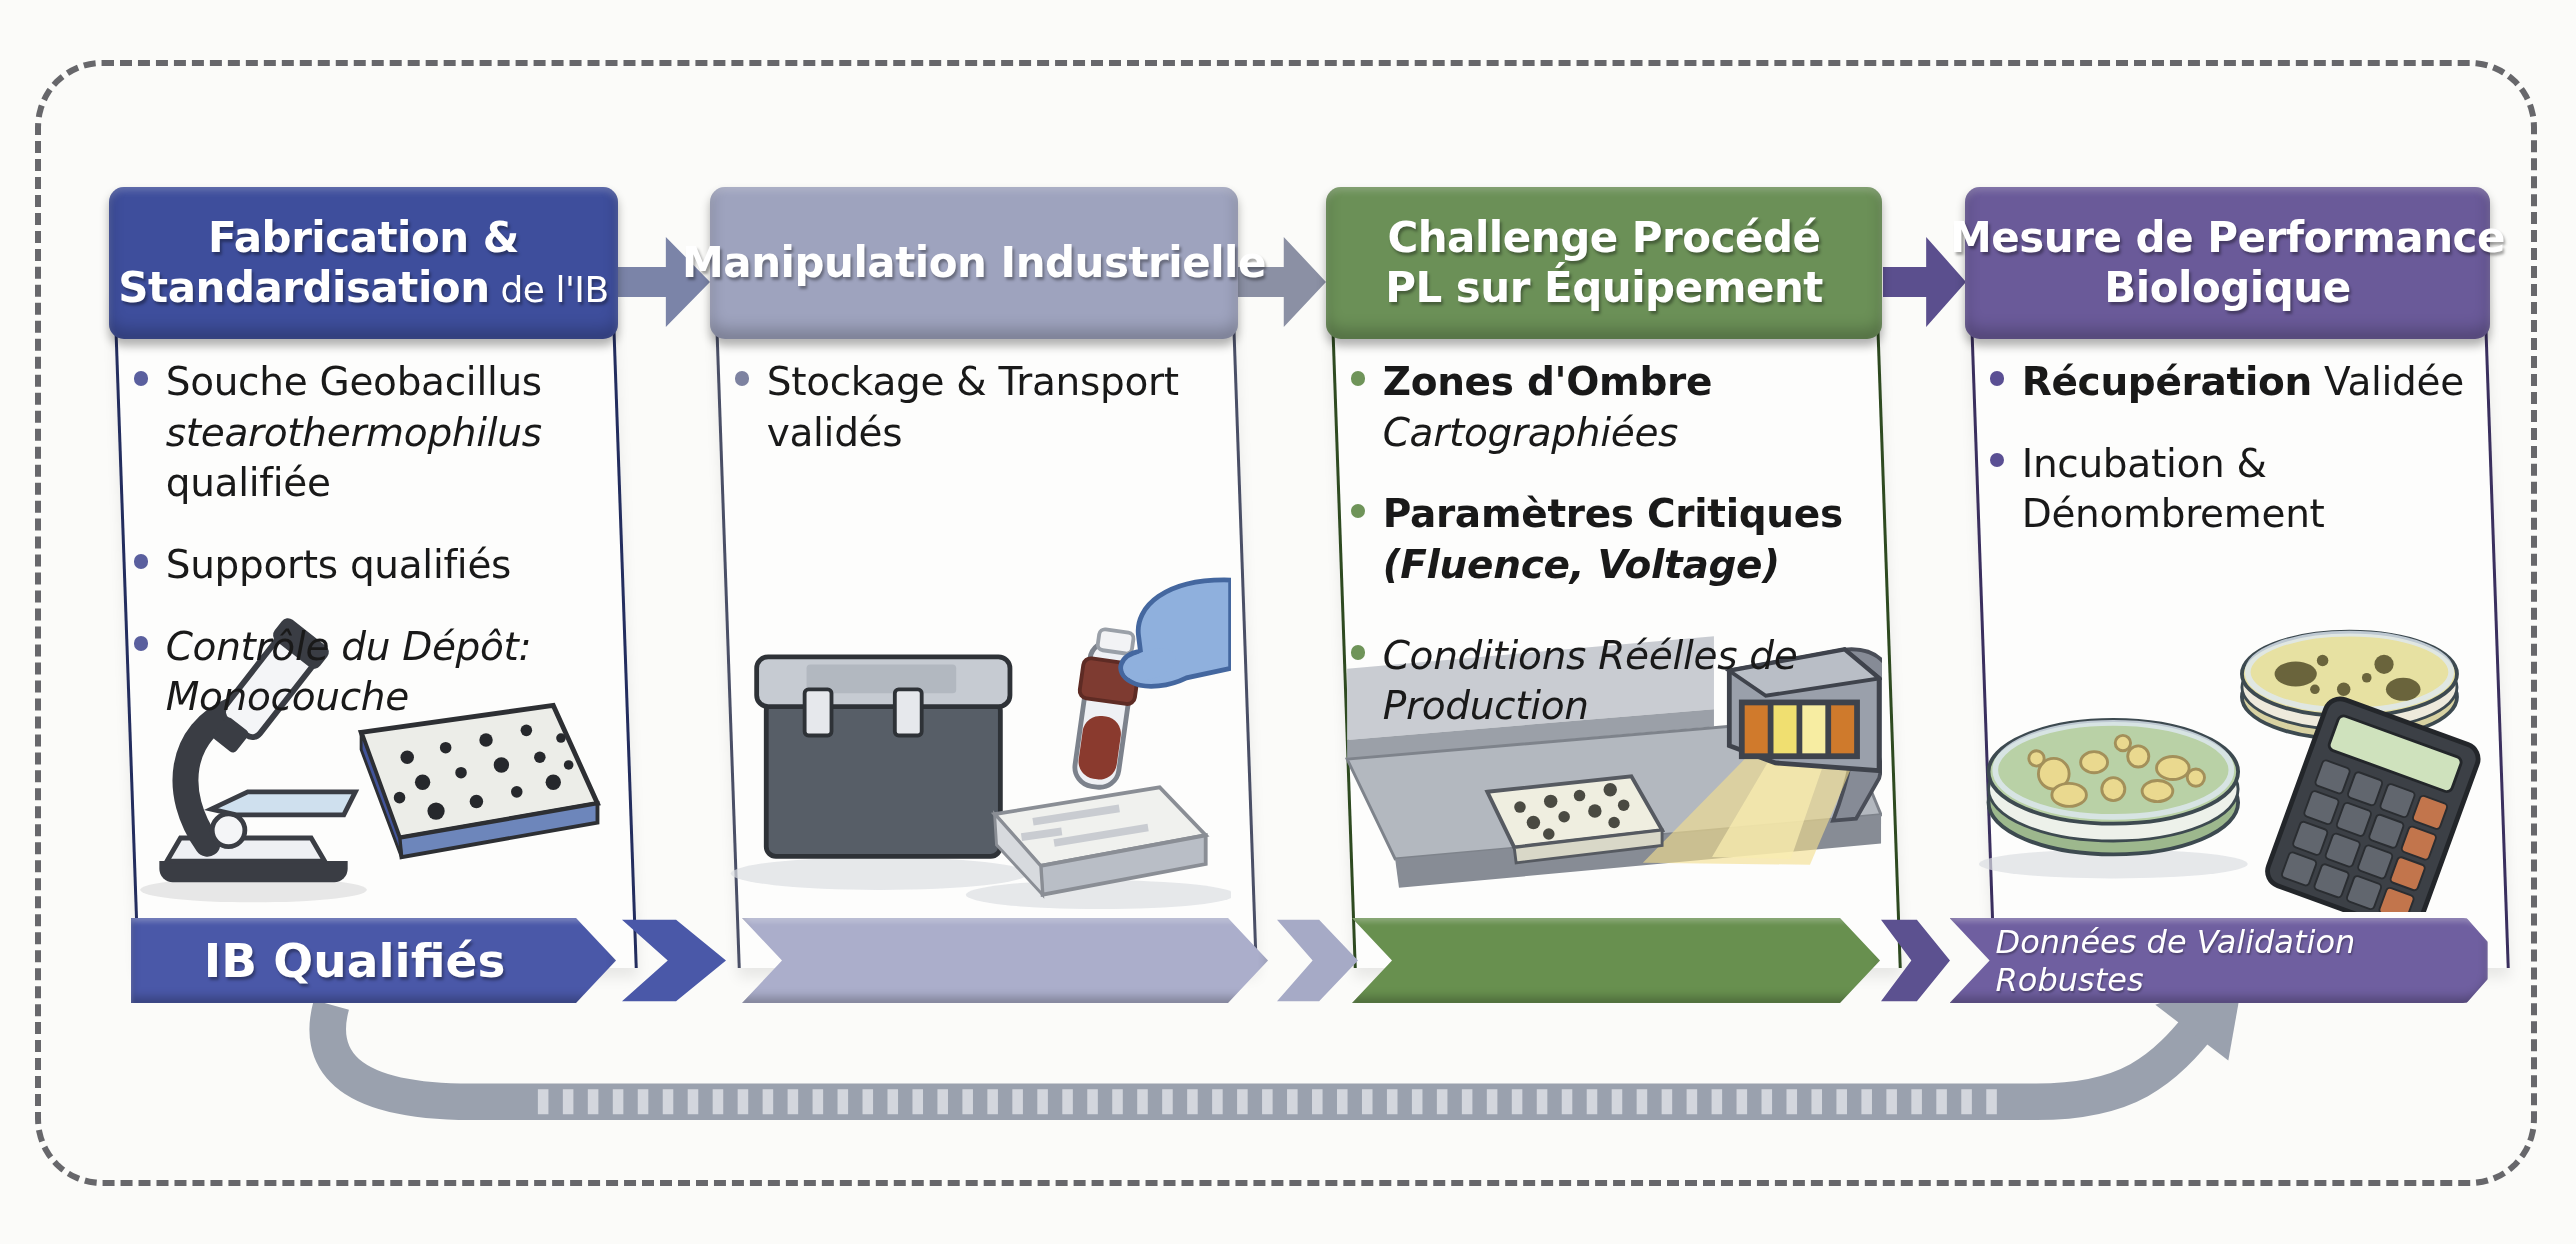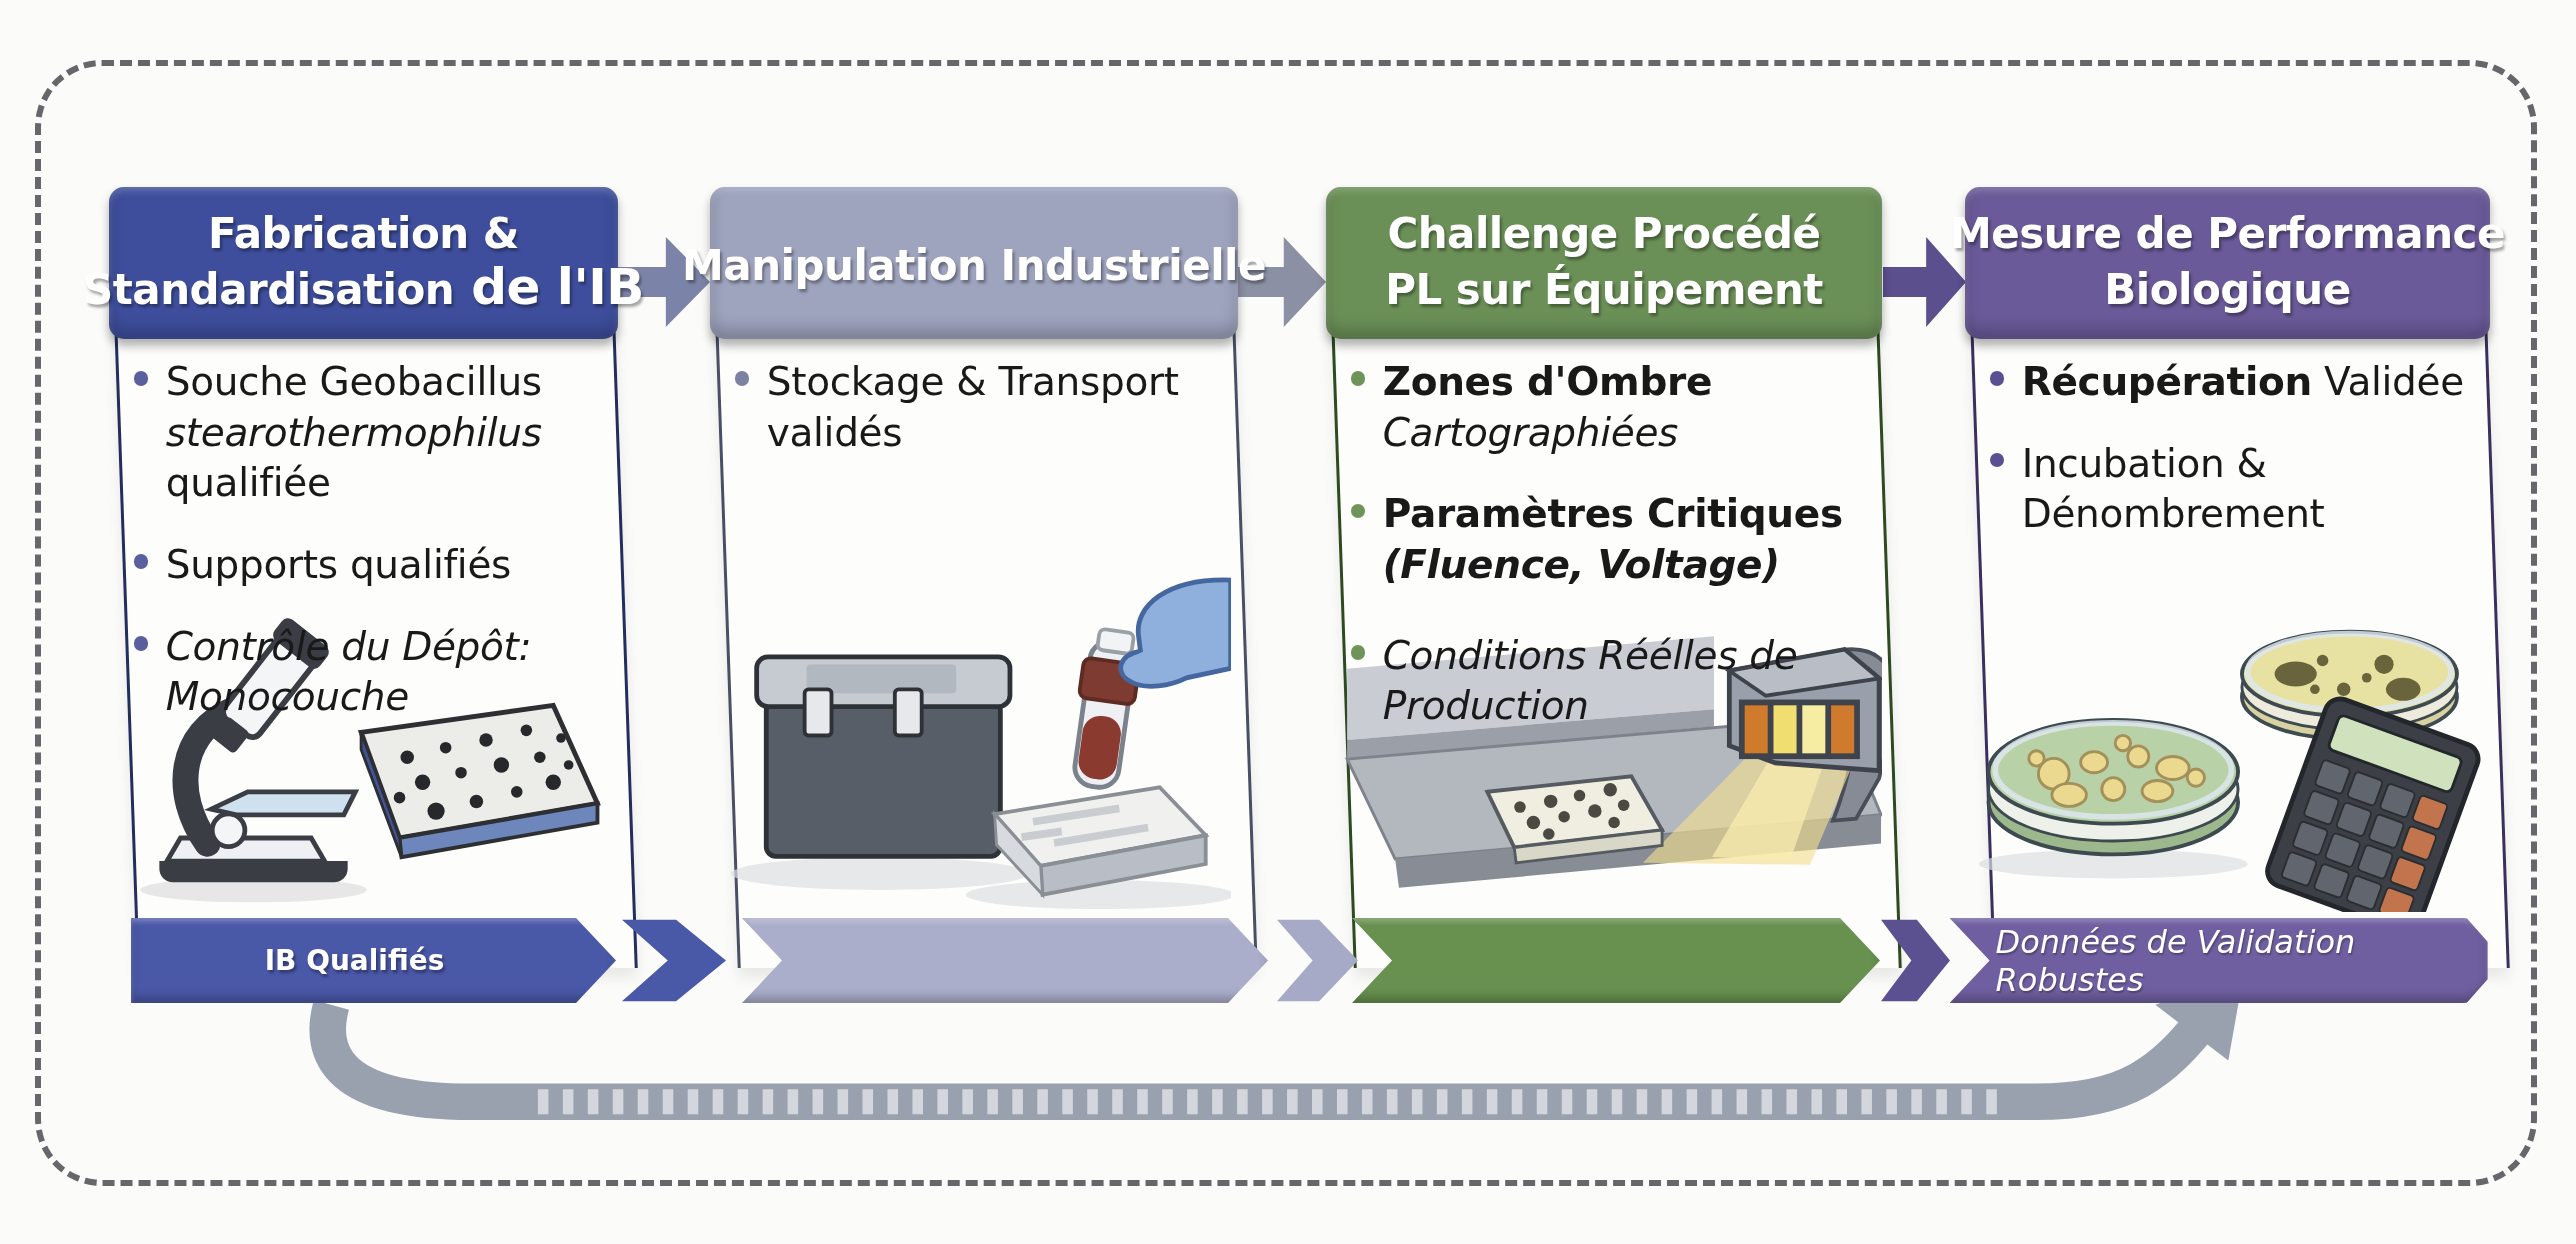--- a/index.html
+++ b/index.html
@@ -12,41 +12,41 @@
   .panel{position:absolute;left:3.8px;right:3.8px;top:288px;bottom:277px;background:#fdfdfc;
          border-left:3.8px solid var(--border);border-right:3.8px solid var(--border);
          transform:skewX(2deg);transform-origin:top center;
          box-shadow:0 9.6px 13.4px rgba(0,0,0,.08);}
   .hdr{position:absolute;left:0;right:0;top:187px;height:152px;background:var(--header);
        border-radius:15px;display:flex;flex-direction:column;align-items:center;justify-content:center;
        color:#fff;z-index:12;
        box-shadow:0 6.7px 9.6px rgba(0,0,0,.3), inset 0 -9.6px 15.4px rgba(0,0,0,.22), inset 0 3.8px 7.7px rgba(255,255,255,.22);}
   .hdr .l1,.hdr .l2{font-weight:bold;font-size:42px;line-height:1.18;text-shadow:1.9px 2.9px 2.9px rgba(0,0,0,.35);
        letter-spacing:-0.5px;white-space:nowrap;}
-  .hdr .rest{font-weight:bold;font-size:50px;}
+  .hdr .rest{font-weight:normal;font-size:36px;}
   .bullets{position:absolute;left:25px;right:7.7px;top:357px;margin:0;padding:0;list-style:none;z-index:13;}
   .bullets li{display:flex;gap:17.3px;margin-bottom:31px;font-size:39px;line-height:1.3;color:#191919;
        letter-spacing:-0.3px;}
   .bullets .gap-top{margin-top:40px;}
   .dot{flex:none;width:14.4px;height:14.4px;border-radius:50%;background:var(--bullet);margin-top:14.4px;}
   .it{font-style:italic;}
   .bd{font-weight:bold;}
   .blk{display:block;font-weight:bold;}
   .illus{position:absolute;z-index:11;}
   
   .harrow{position:absolute;top:235px;height:94px;z-index:9;
           clip-path:polygon(0 34%,52% 34%,52% 2%,100% 50%,52% 98%,52% 66%,0 66%);}
   
   .banner{position:absolute;top:918px;height:85px;z-index:30;background:var(--banner);
           color:var(--banner-text);display:flex;align-items:center;justify-content:center;
           box-shadow:inset 0 3.8px 5.8px rgba(255,255,255,.25), inset 0 -5.8px 9.6px rgba(0,0,0,.25);}
   .tip{clip-path:polygon(0 0,calc(100% - 40px) 0,100% 50%,calc(100% - 40px) 100%,0 100%);}
   .notch-tip{clip-path:polygon(0 0,calc(100% - 40px) 0,100% 50%,calc(100% - 40px) 100%,0 100%,40px 50%);}
   .notch-round{clip-path:polygon(0 0,calc(100% - 21px) 0,100% 28%,100% 72%,calc(100% - 21px) 100%,0 100%,40px 50%);}
-  .banner .lbl{font-weight:bold;font-size:28px;text-shadow:1.9px 2.9px 2.9px rgba(0,0,0,.35);padding-right:38px;}
+  .banner .lbl{font-weight:bold;font-size:47px;text-shadow:1.9px 2.9px 2.9px rgba(0,0,0,.35);padding-right:38px;}
   .banner .lbl-it{font-style:italic;font-size:32px;padding-left:46px;text-shadow:1px 1.9px 1.9px rgba(0,0,0,.3);}
   .bchev{position:absolute;top:918px;height:85px;z-index:29;
          clip-path:polygon(0 2%,52% 2%,100% 50%,52% 98%,0 98%,44% 50%);}
   
   .feedback{position:absolute;left:0;top:0;z-index:4;}
 </style>
 </head>
 <body>
 
 <div class="canvas">

